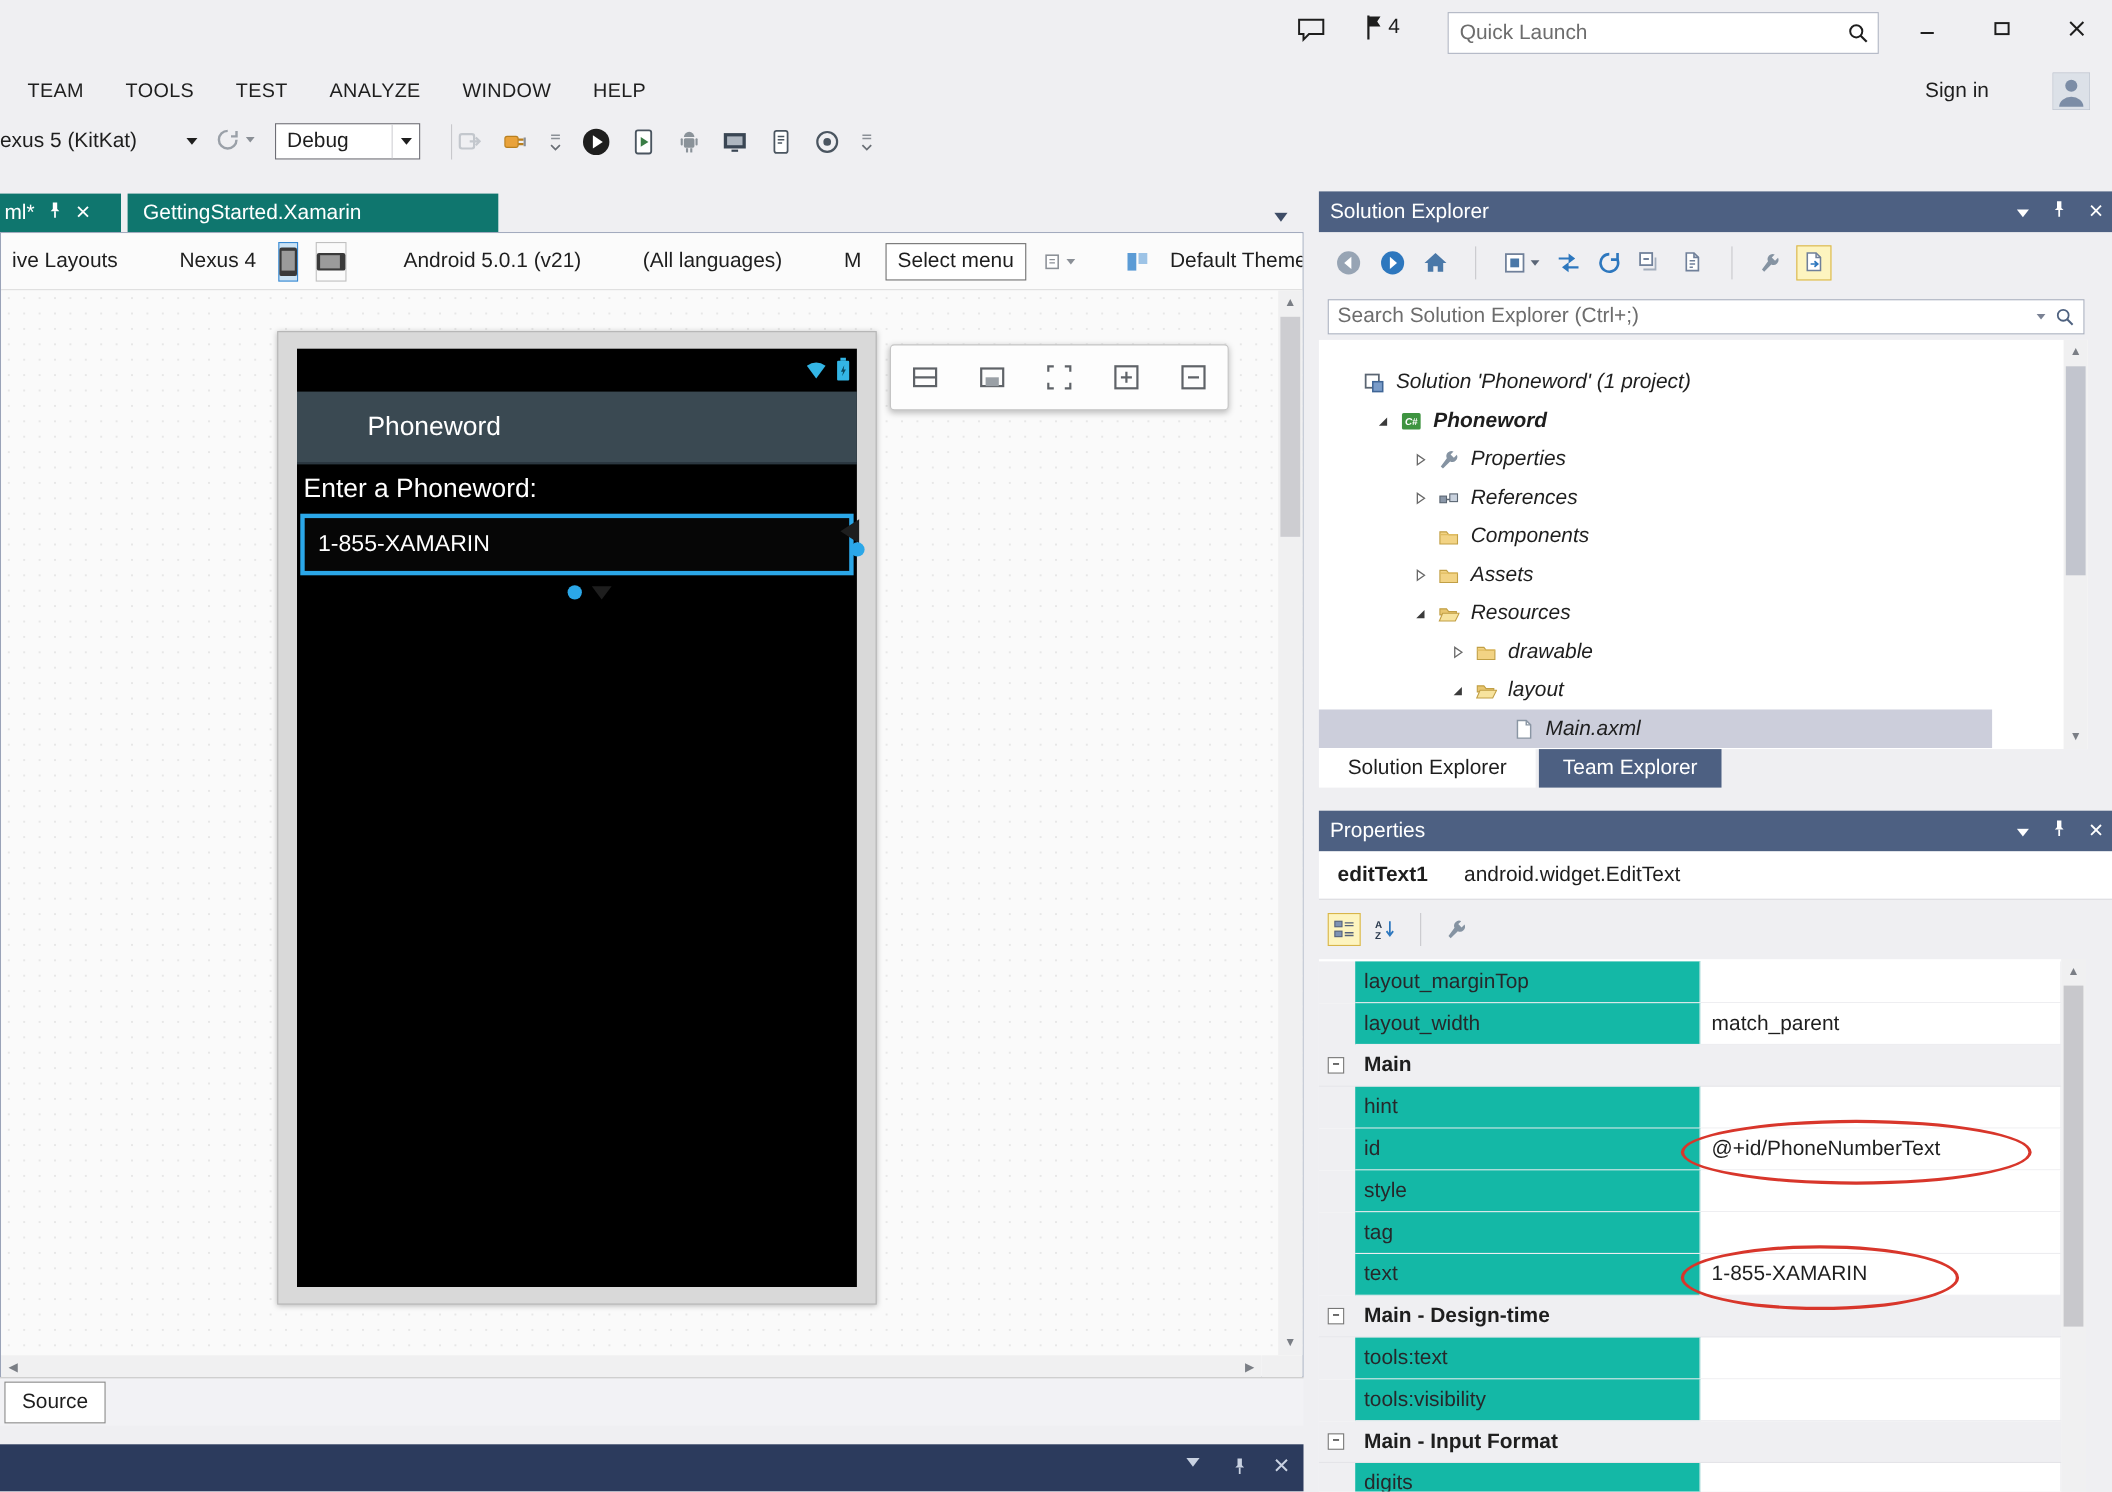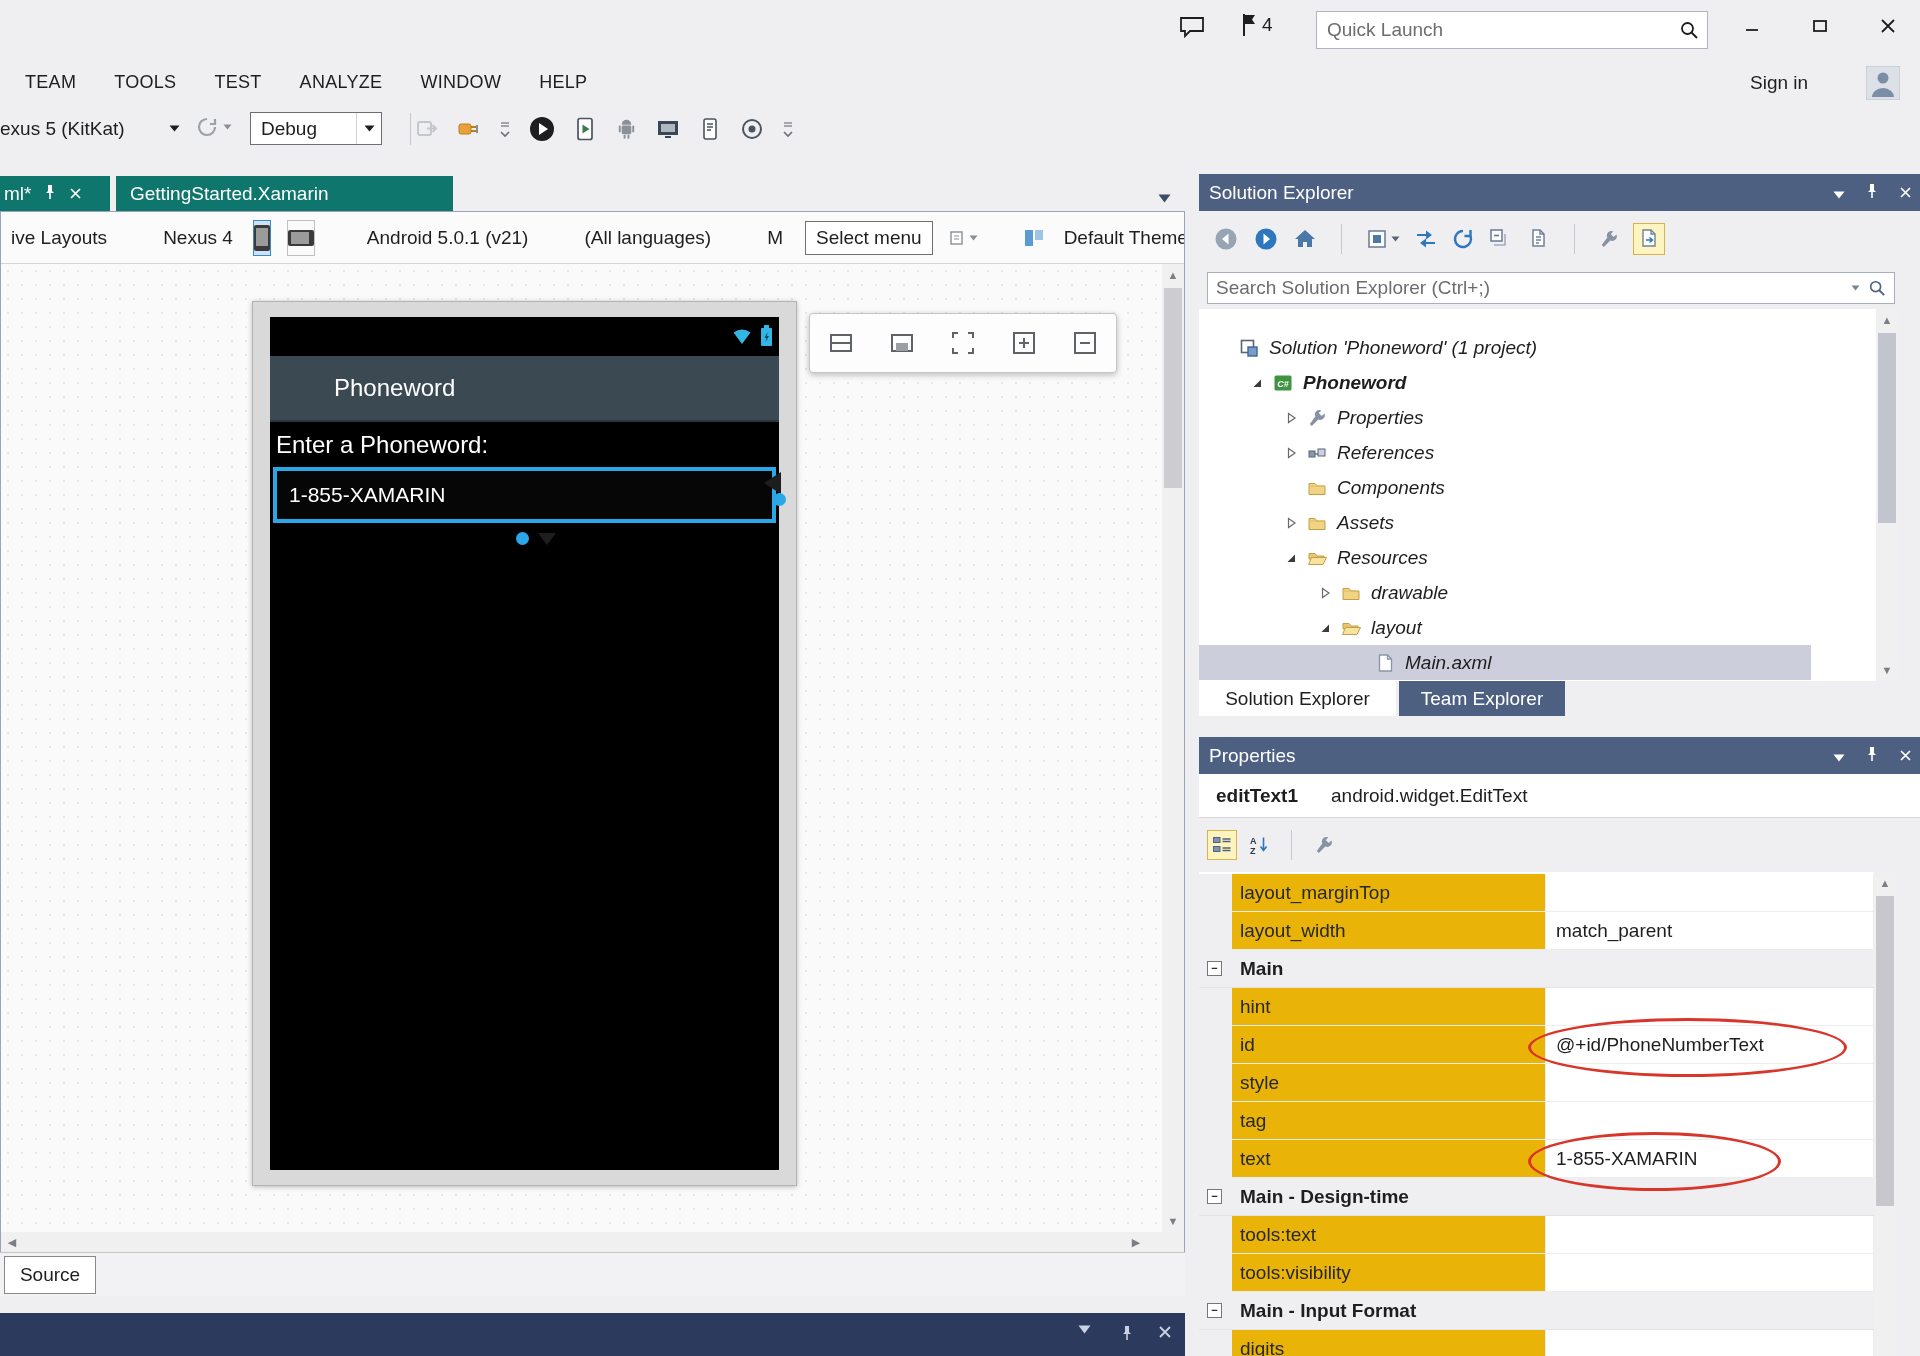--- a/index.html
+++ b/index.html
@@ -127,21 +127,21 @@
   #props-header{top:563px;}
   #props-object{position:absolute;left:0;top:600px;width:721px;height:44px;background:#fff;border-bottom:1px solid #D8D8DC;box-sizing:border-box;}
   #obj-name{position:absolute;left:17px;top:0;line-height:44px;font-weight:bold;}
   #obj-type{position:absolute;left:132px;top:0;line-height:44px;}
   #props-toolbar{position:absolute;left:0;top:644px;width:721px;height:54px;display:flex;align-items:center;padding-left:8px;gap:12px;box-sizing:border-box;}
 
   #pgrid{position:absolute;left:0;top:698px;width:675px;height:484px;background:#fff;overflow:visible;}
   .pgrid-row{position:absolute;left:0;height:38px;box-sizing:border-box;}
   .pgrid-row.prop{width:675px;}
   .gutter-cell{position:absolute;left:0;top:0;width:33px;height:38px;background:#EFEFF2;}
-  .name-cell{position:absolute;left:33px;top:0;width:314px;height:38px;border-right:1px solid #EDEDF0;border-bottom:1px solid #EDEDF0;display:flex;align-items:center;padding-left:8px;box-sizing:border-box;background:#eab308;color:#26282B;}
+  .name-cell{position:absolute;left:33px;top:0;width:314px;height:38px;border-right:1px solid #EDEDF0;border-bottom:1px solid #EDEDF0;display:flex;align-items:center;padding-left:8px;box-sizing:border-box;background:#14b8a6;color:#26282B;}
   .value-cell{position:absolute;left:347px;top:0;width:328px;height:38px;border-bottom:1px solid #EDEDF0;border-right:1px solid #EDEDF0;display:flex;align-items:center;padding-left:10px;box-sizing:border-box;background:#fff;}
   .pgrid-row.category{width:675px;background:#EFEFF2;border-bottom:1px solid #E4E4E8;display:flex;align-items:center;font-weight:bold;}
   .minusbox{width:13px;height:13px;border:1px solid #767676;background:#fff;display:inline-flex;align-items:center;justify-content:center;font-size:11px;line-height:1;margin-left:8px;flex:none;}
   .cat-label{margin-left:18px;font-size:19px;font-weight:bold;}
   .annotation-ellipse{position:absolute;left:-18px;top:-8px;height:53px;border:3px solid #D8362B;border-radius:50%;z-index:6;pointer-events:none;}
   #pgrid-scroll{position:absolute;left:675px;top:698px;width:22px;height:484px;background:#F0F0F1;}
   #pgrid-thumb{position:absolute;left:2px;top:24px;width:18px;height:310px;background:#C8C8CC;}
 </style>
 </head>
 <body>

